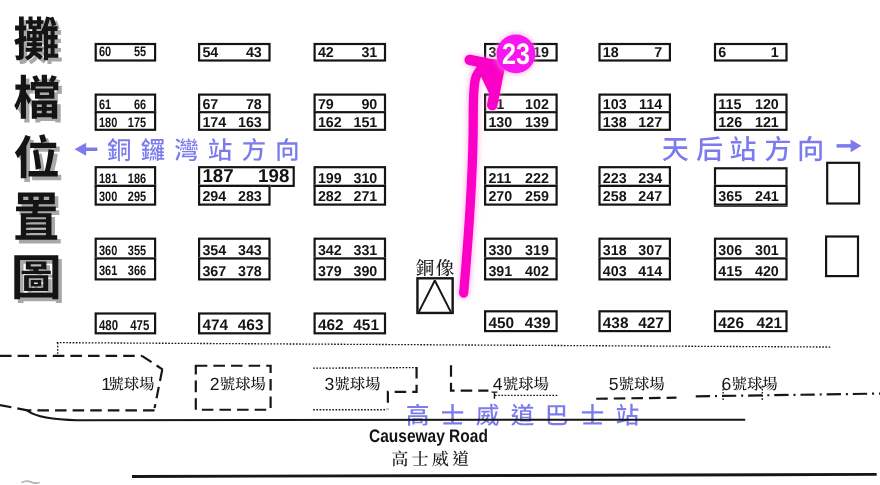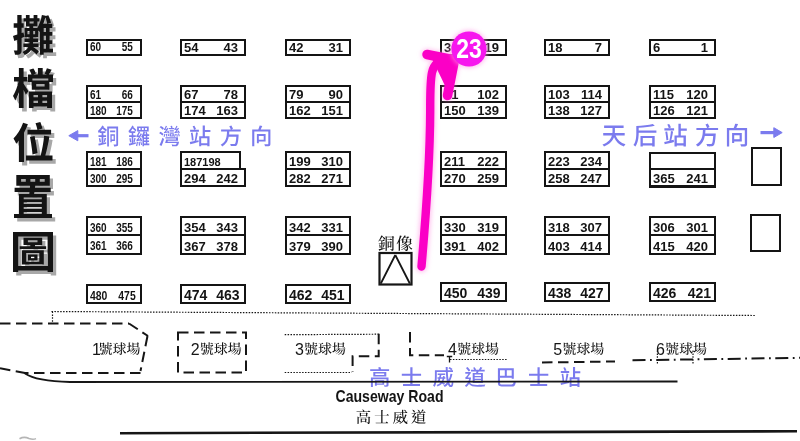--- a/index.html
+++ b/index.html
@@ -46,27 +46,27 @@
       <span class="nr">43</span>
     </div>
 <div class="bx" style="left:180px;top:85px;width:66px;height:18.0px;font-size:13px;padding-right:6px">
       <span class="nl">67</span>
       <span class="nr">78</span>
     </div>
 <div class="bx" style="left:180px;top:101.0px;width:66px;height:18.0px;font-size:13px;padding-right:6px">
       <span class="nl">174</span>
       <span class="nr">163</span>
     </div>
-<div class="bx" style="left:180px;top:151px;width:61px;height:19.0px;font-size:11px;padding-right:22px">
+<div class="bx" style="left:180px;top:151px;width:88px;height:19.0px;font-size:17px;padding-right:3px">
       <span class="nl">187</span>
       <span class="nr">198</span>
     </div>
 <div class="bx" style="left:180px;top:168.0px;width:66px;height:19.0px;font-size:13px;padding-right:6px">
       <span class="nl">294</span>
-      <span class="nr">242</span>
+      <span class="nr">283</span>
     </div>
 <div class="bx" style="left:180px;top:216px;width:66px;height:20.25px;font-size:13px;padding-right:6px">
       <span class="nl">354</span>
       <span class="nr">343</span>
     </div>
 <div class="bx" style="left:180px;top:234.25px;width:66px;height:20.25px;font-size:13px;padding-right:6px">
       <span class="nl">367</span>
       <span class="nr">378</span>
     </div>
 <div class="bx" style="left:180px;top:284px;width:66px;height:20px;font-size:14px;padding-right:4.5px">
@@ -107,21 +107,21 @@
     </div>
 <div class="bx" style="left:440px;top:38.5px;width:67px;height:17px;font-size:13px;padding-right:6px">
       <span class="nl">30</span>
       <span class="nr">19</span>
     </div>
 <div class="bx" style="left:440px;top:85px;width:67px;height:18.0px;font-size:13px;padding-right:6px">
       <span class="nl">91</span>
       <span class="nr">102</span>
     </div>
 <div class="bx" style="left:440px;top:101.0px;width:67px;height:18.0px;font-size:13px;padding-right:6px">
-      <span class="nl">150</span>
+      <span class="nl">130</span>
       <span class="nr">139</span>
     </div>
 <div class="bx" style="left:440px;top:151px;width:67px;height:19.0px;font-size:13px;padding-right:6px">
       <span class="nl">211</span>
       <span class="nr">222</span>
     </div>
 <div class="bx" style="left:440px;top:168.0px;width:67px;height:19.0px;font-size:13px;padding-right:6px">
       <span class="nl">270</span>
       <span class="nr">259</span>
     </div>

